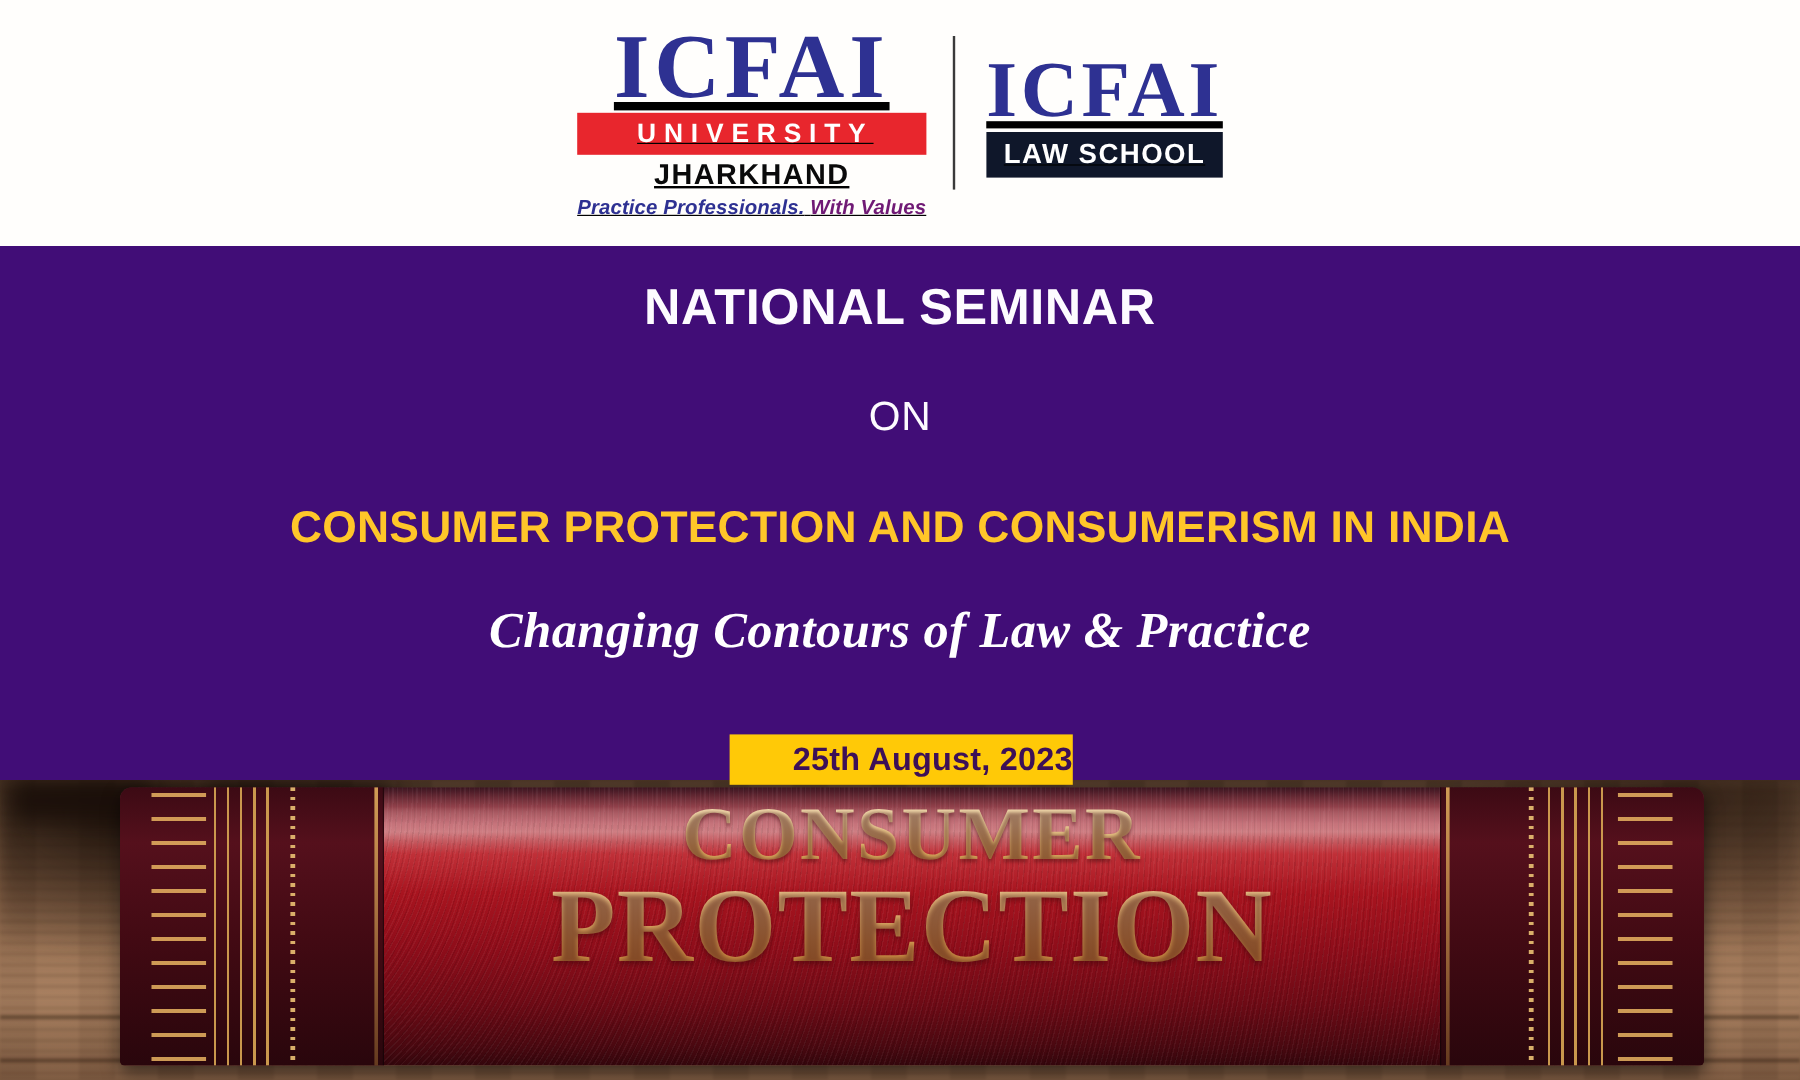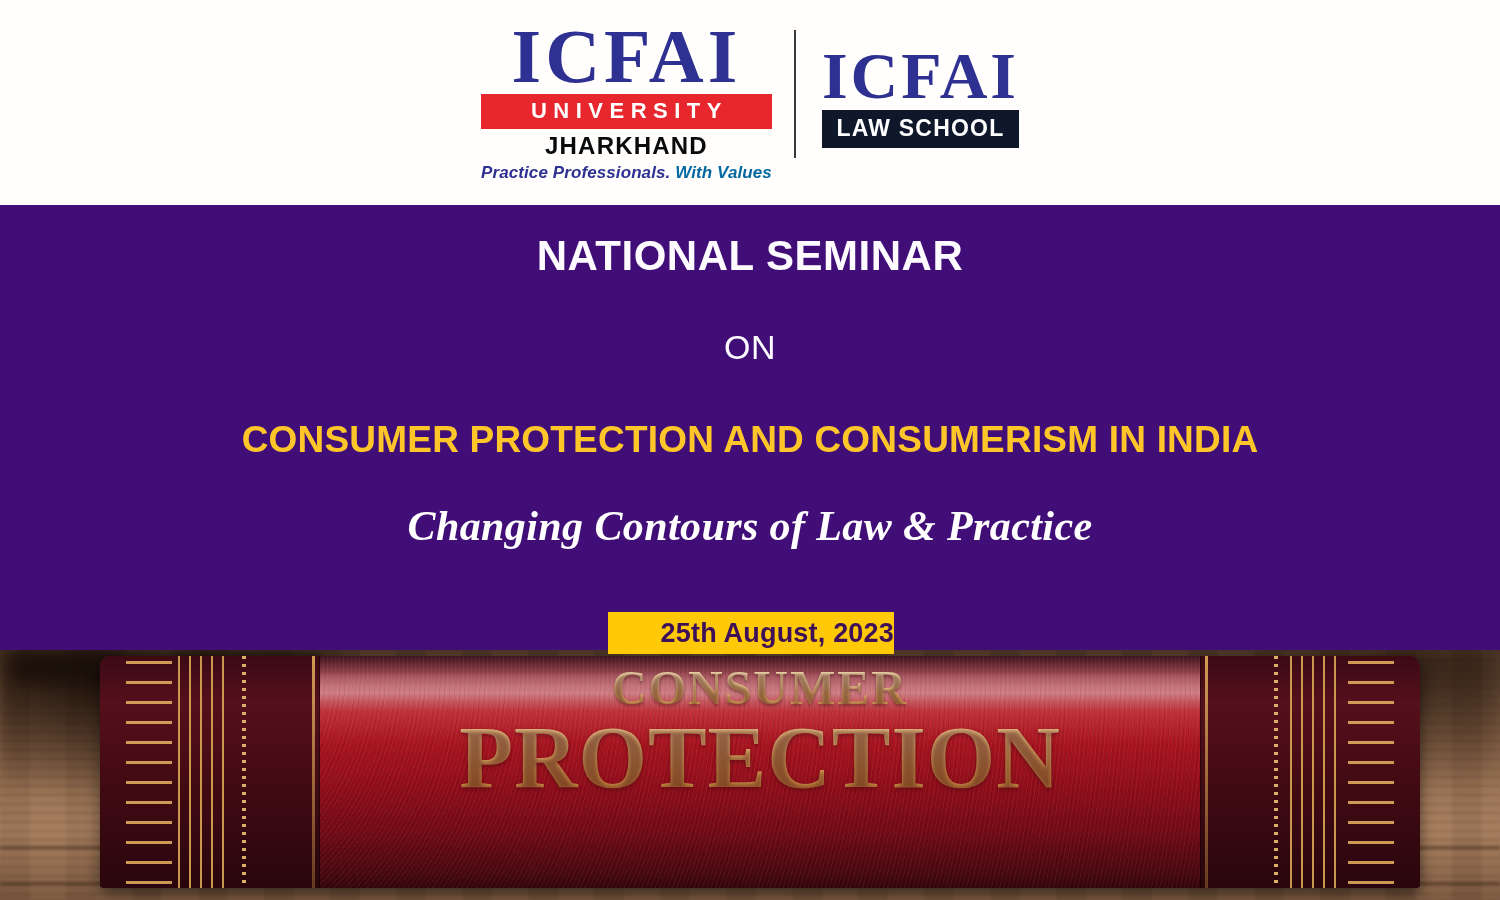--- a/index.html
+++ b/index.html
@@ -16,21 +16,21 @@
     overflow:hidden;
   }
 
   
   .header-band {
     position:absolute; left:0; top:0;
     width:1500px; height:205px;
     background:#fffefc;
     display:flex; align-items:center; justify-content:center;
   }
-  .logo-row { display:flex; align-items:flex-start; gap:0px; }
+  .logo-row { display:flex; align-items:flex-start; gap:0px;text-decoration:underline; }
 
   
   .logo-university {
     display:flex; flex-direction:column; align-items:center;
     padding-right:22px;
   }
   .icfai-word {
     font-family:"Liberation Serif", serif;
     font-weight:700;
     font-size:76px;
@@ -65,21 +65,21 @@
   .tagline {
     font-family:"Liberation Sans", sans-serif;
     font-weight:700;
     font-style:italic;
     font-size:17px;
     letter-spacing:0.1px;
     margin-top:3px;
     white-space:nowrap;
   }
   .tagline .t-blue { color:#2e3192; }
-  .tagline .t-red  { color:#0369a1; }
+  .tagline .t-red  { color:#701a75; }
 
   
   .logo-divider {
     width:2px;
     height:128px;
     background:#3a3a3a;
     margin:8px 26px 0 0;
     flex:0 0 auto;
   }
 
@@ -293,21 +293,21 @@
   .book-title {
     position:absolute; left:230px; right:230px; top:8px;
     text-align:center;
     font-family:"Liberation Serif", serif;
     font-weight:700;
     z-index:4;
     pointer-events:none;
   }
   .book-title .line1 {
     display:block;
-    font-size:48px;
+    font-size:63px;
     line-height:1.0;
     letter-spacing:2px;
     background:linear-gradient(180deg,#f6e0b8 0%, #e8c58c 40%, #d9a košt 60%, #c78a42 100%);
     background:linear-gradient(180deg,#f7e3bd 0%, #eacb94 38%, #dcae66 66%, #c68c44 100%);
     -webkit-background-clip:text;
     background-clip:text;
     color:transparent;
     text-shadow:0 2px 3px rgba(60,8,10,0.45);
   }
   .book-title .line2 {

